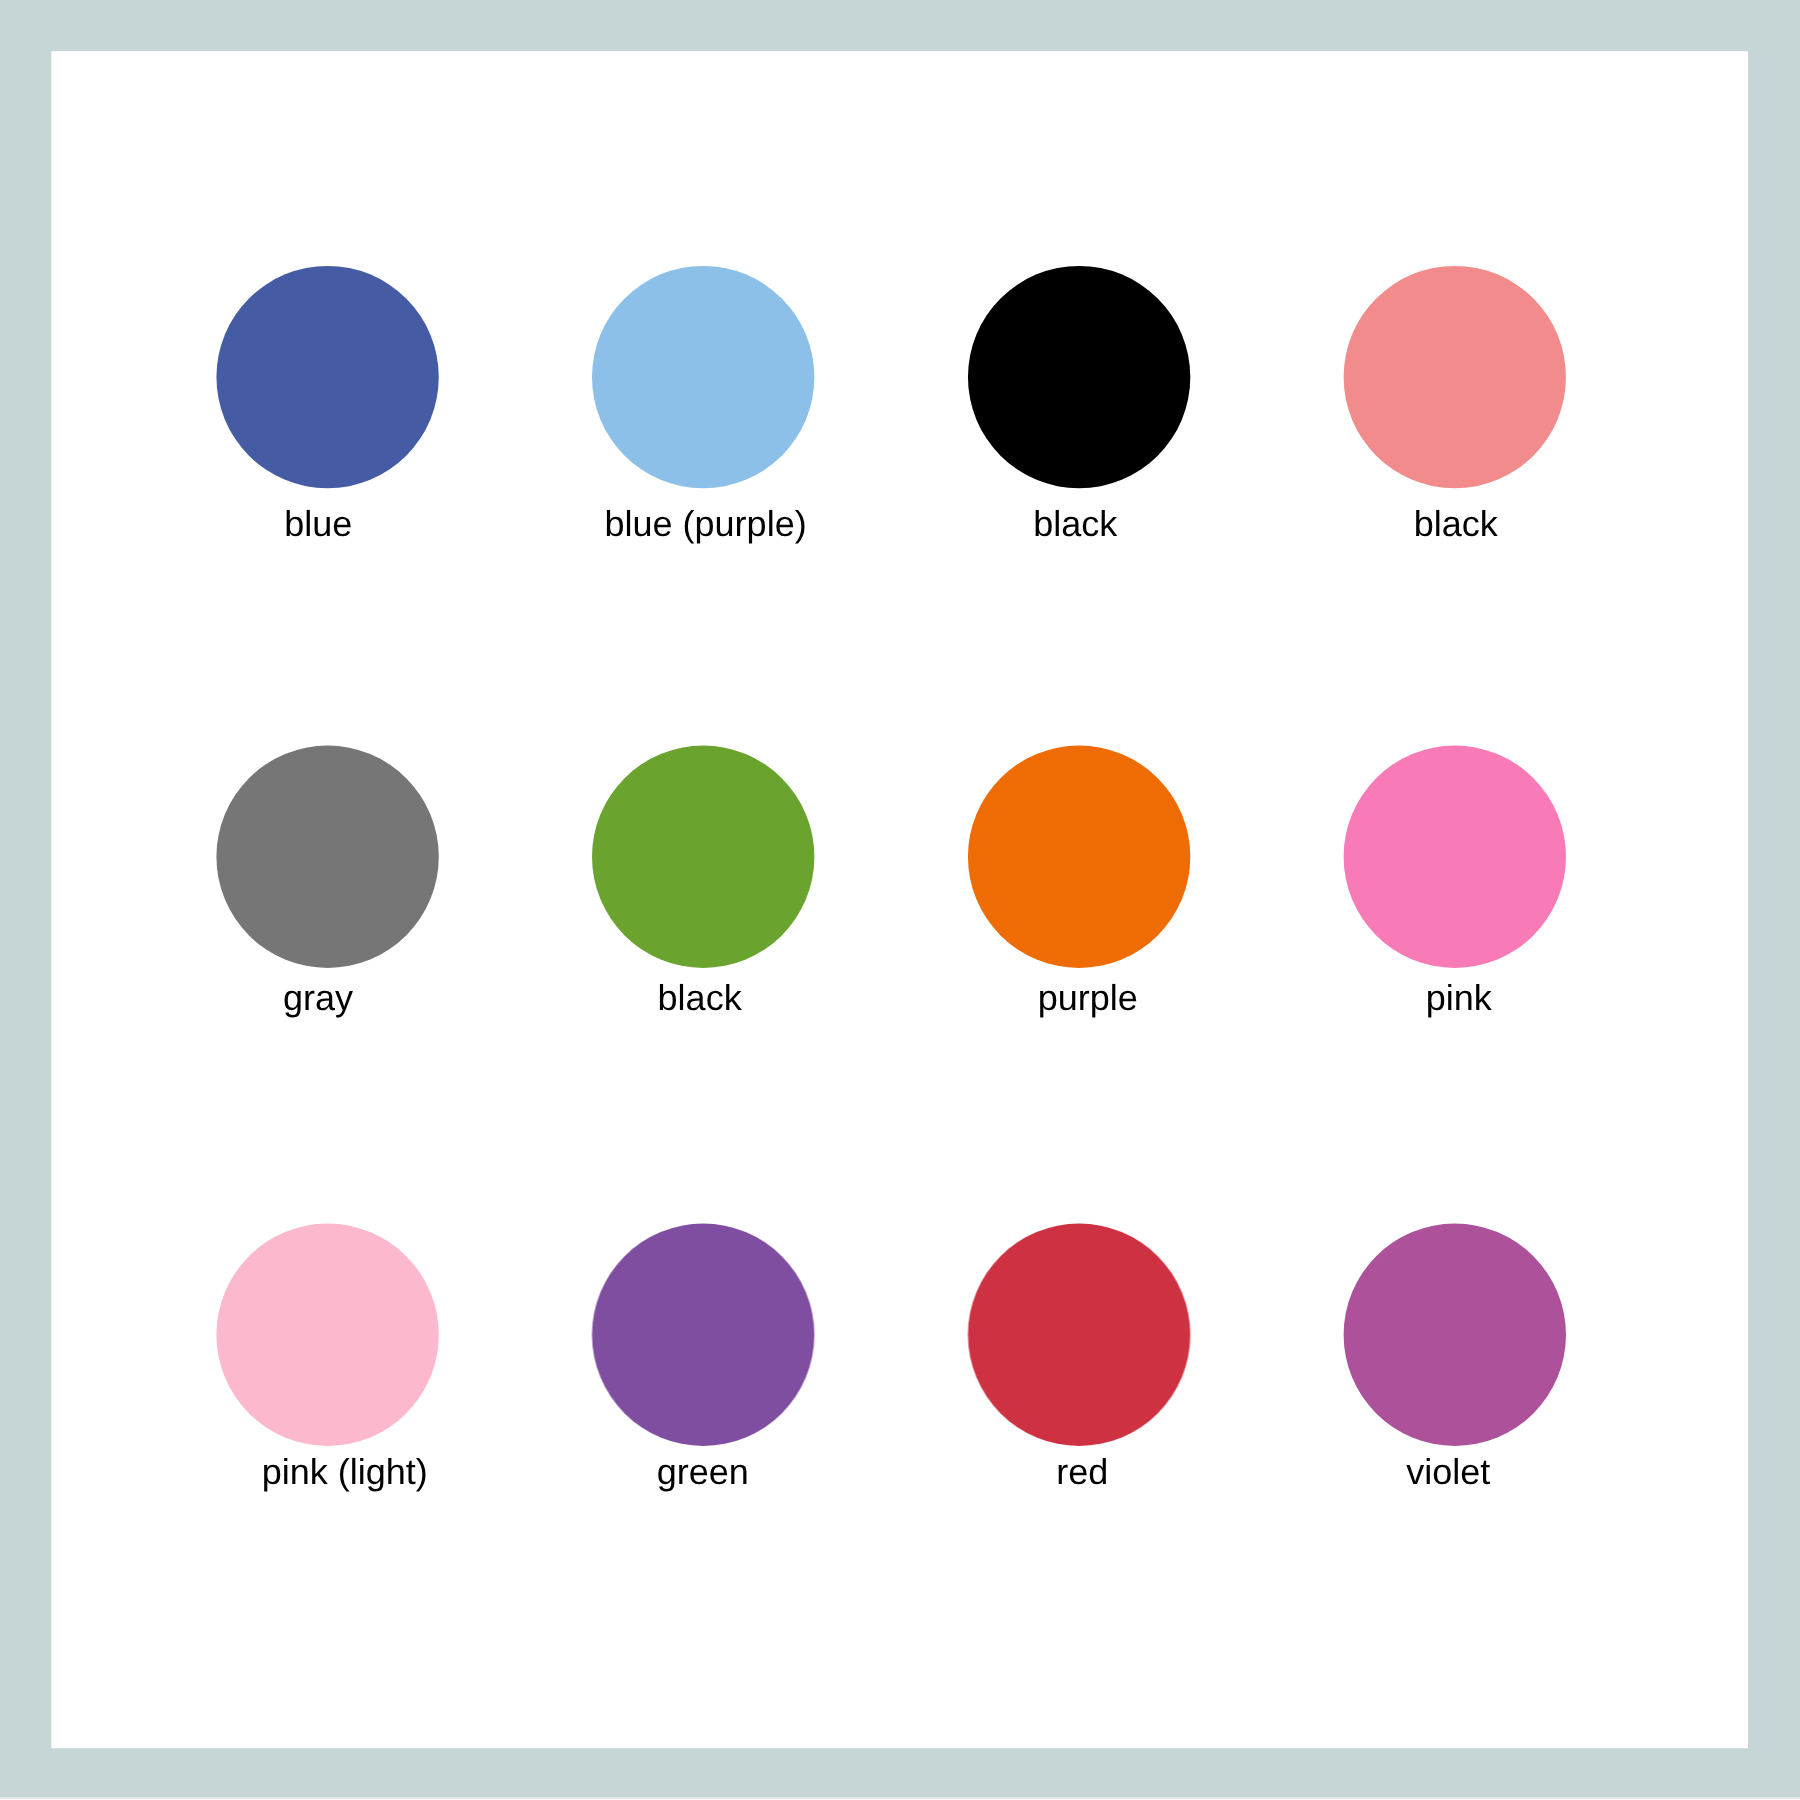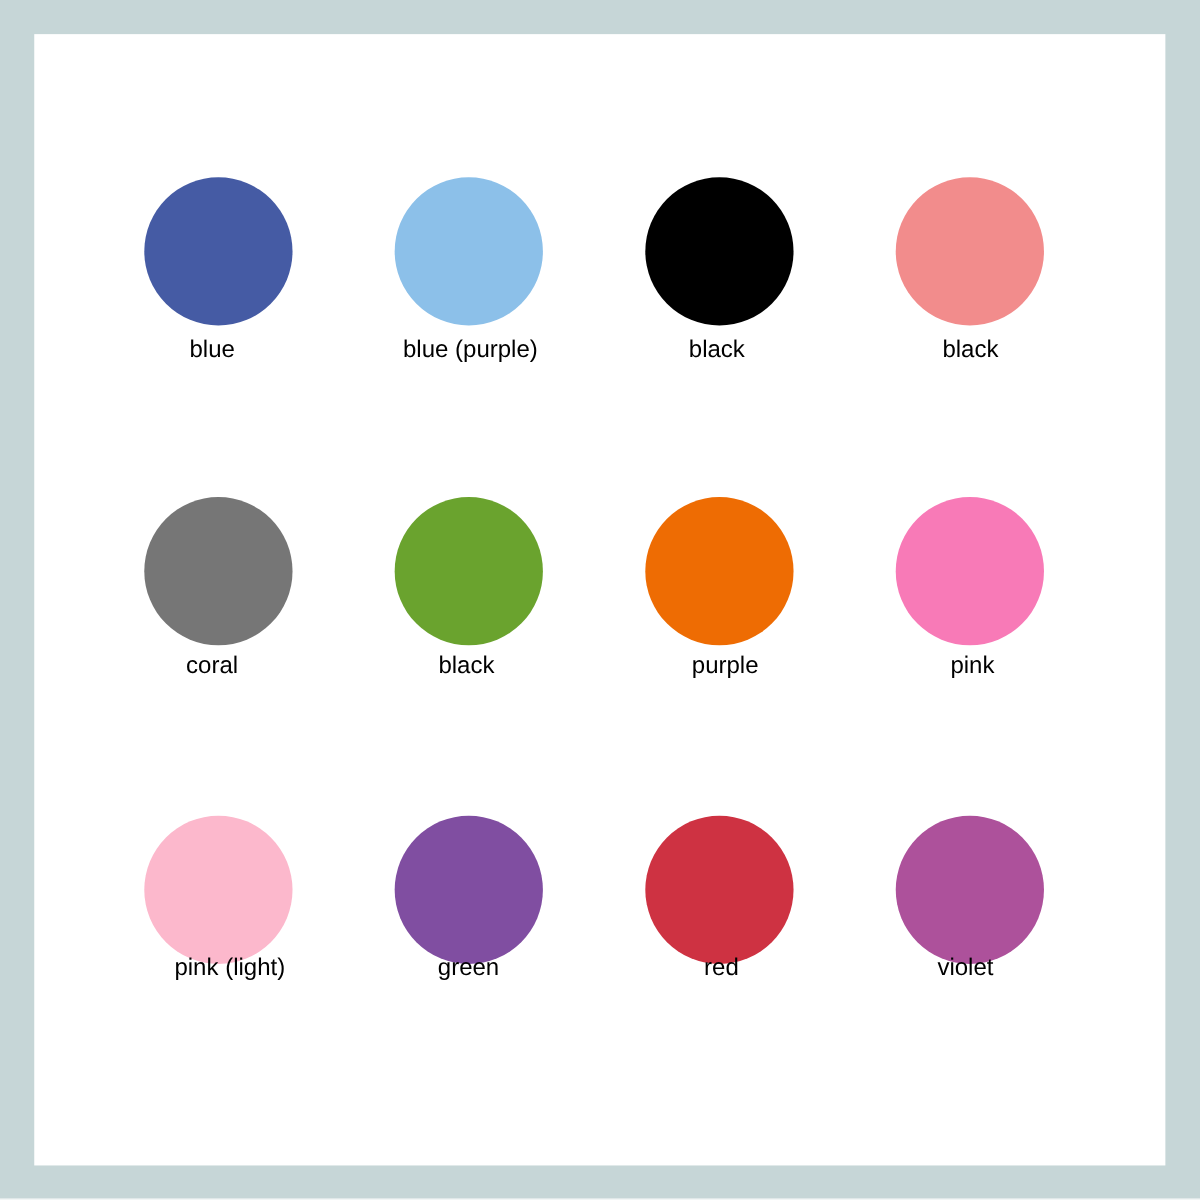--- a/index.html
+++ b/index.html
@@ -48,21 +48,21 @@
   .c3 > .dot circle{cx:80.42px}
   .c4 > .dot circle{cx:79.86px}
   
   .r1{top:251px}   .r2{top:571px}   .r3{top:890px}
   .r1 > .dot circle{cy:80.39px}
   .r2 > .dot circle{cy:80.20px}
   .r3 > .dot circle{cy:79.84px}
   
   .r1 > .label{top:87.0px}
   .r2 > .label{top:83.0px}
-  .r3 > .label{top:66px}
+  .r3 > .label{top:80px}
   
   .dx-blue        > .dot circle{fill:#455ba4}
   .dx-blue-light  > .dot circle{fill:#8cc0e9}
   .dx-black       > .dot circle{fill:#000000}
   .dx-coral       > .dot circle{fill:#f28c8c}
   .dx-gray        > .dot circle{fill:#767676}
   .dx-green       > .dot circle{fill:#6aa32e}
   .dx-orange      > .dot circle{fill:#ee6c03}
   .dx-pink        > .dot circle{fill:#f87ab7}
   .dx-pink-light  > .dot circle{fill:#fcb8cc}
@@ -122,21 +122,21 @@
       <svg class="dot" viewBox="0 0 160 160" width="160" height="160">
         <circle cx="80" cy="80" r="74.1" fill="#f28c8c"></circle>
       </svg>
       <div class="label">black</div>
     </div>
 
     <div class="swatch c1 r2 dx-gray">
       <svg class="dot" viewBox="0 0 160 160" width="160" height="160">
         <circle cx="80" cy="80" r="74.1" fill="#767676"></circle>
       </svg>
-      <div class="label">coral</div>
+      <div class="label">gray</div>
     </div>
 
     <div class="swatch c2 r2 dx-green">
       <svg class="dot" viewBox="0 0 160 160" width="160" height="160">
         <circle cx="80" cy="80" r="74.1" fill="#6aa32e"></circle>
       </svg>
       <div class="label">black</div>
     </div>
 
     <div class="swatch c3 r2 dx-orange">

